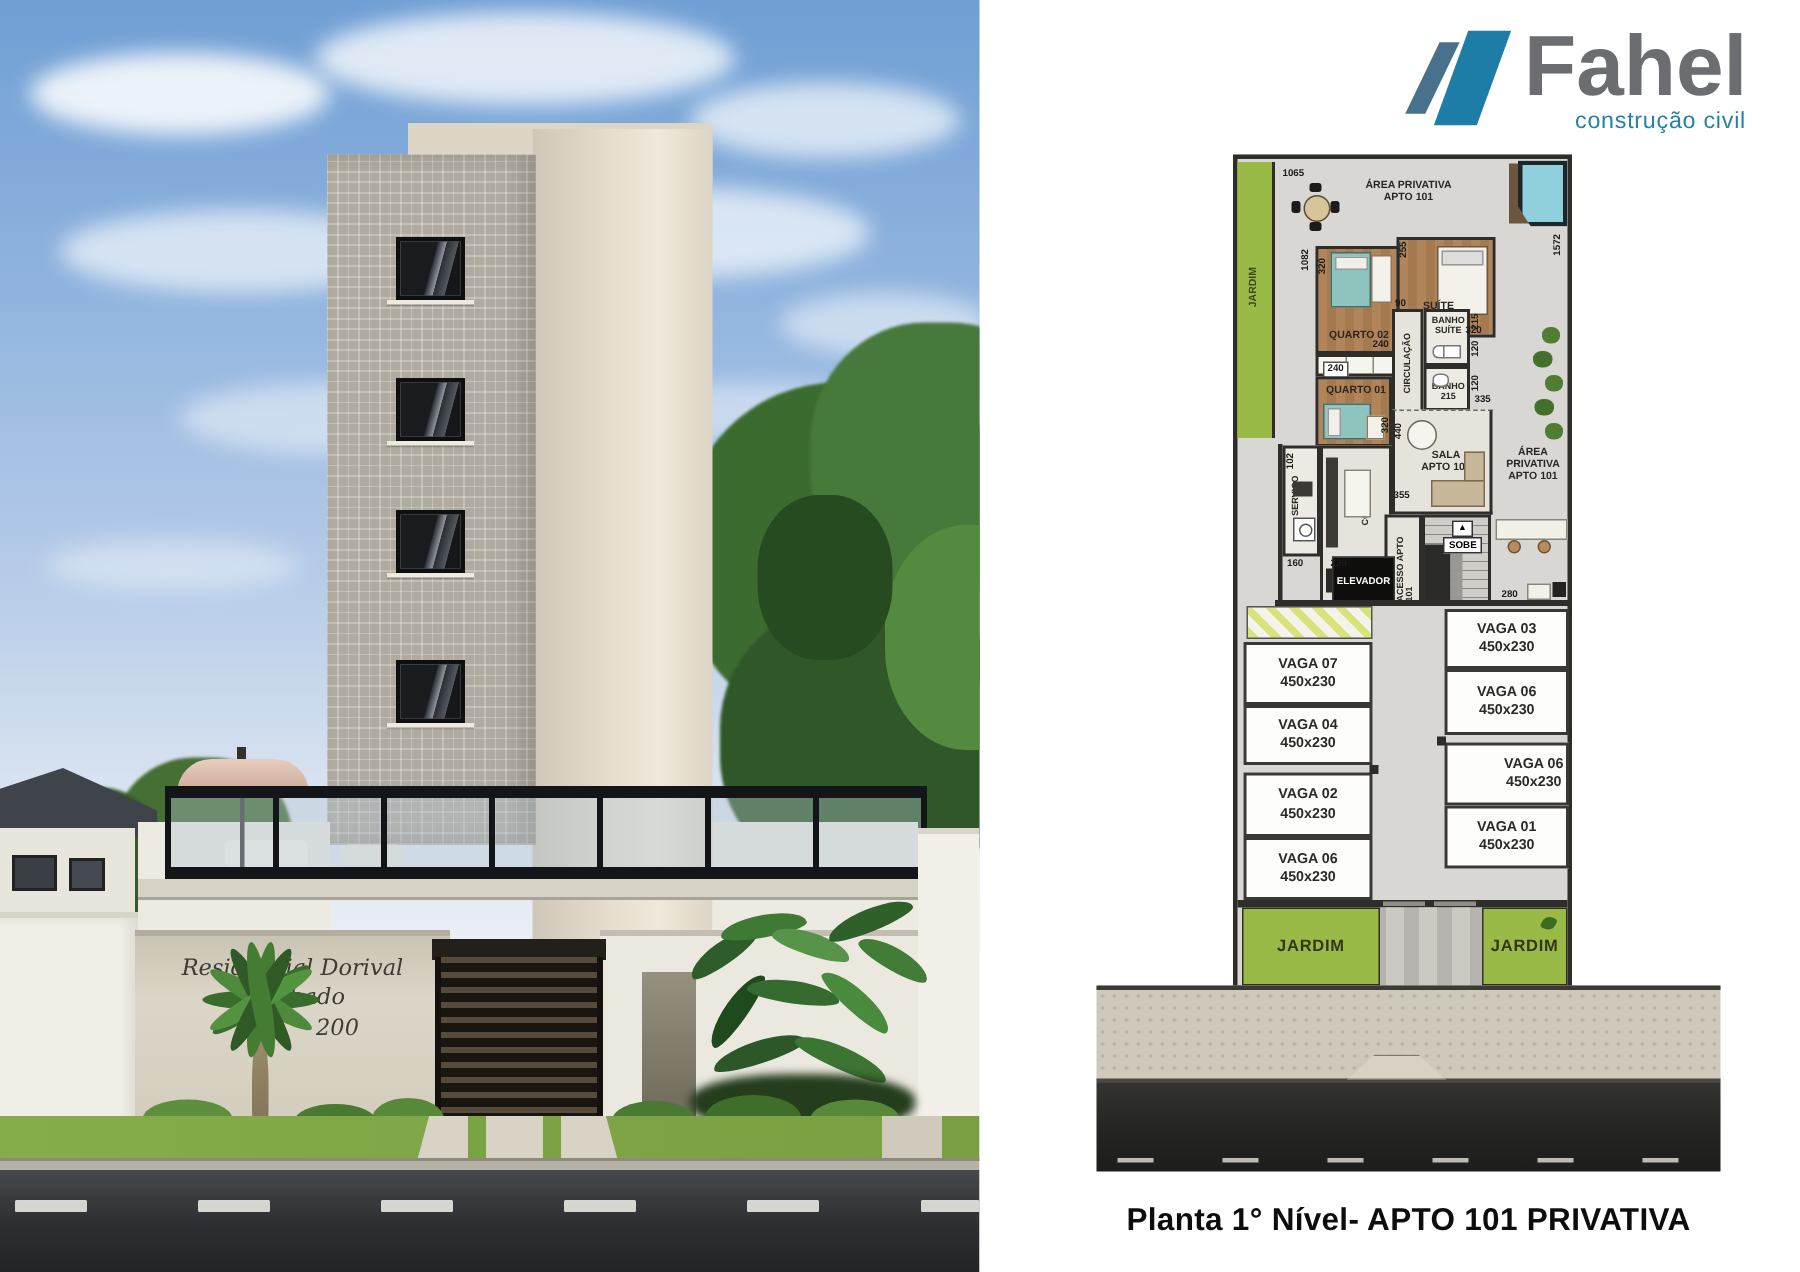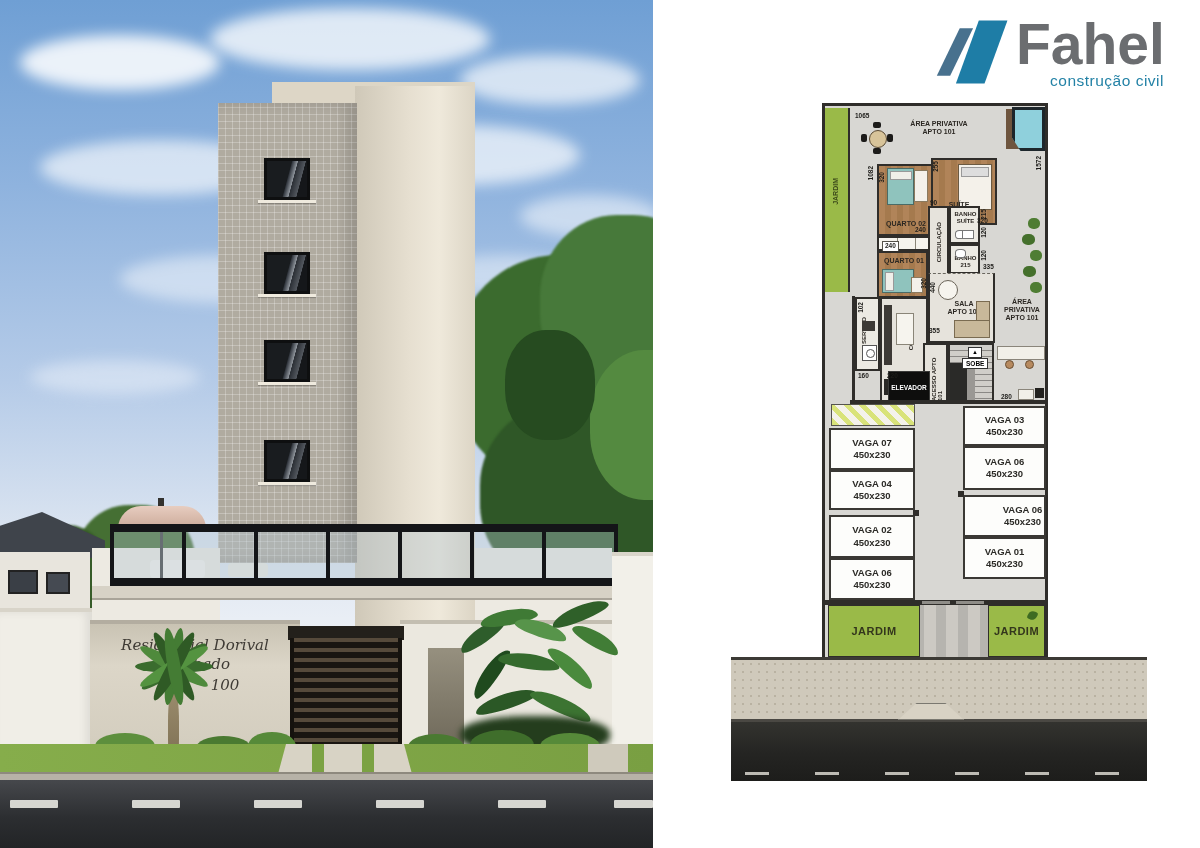--- a/index.html
+++ b/index.html
@@ -117,21 +117,21 @@
       <div class="mull" style="left:504px;top:8px;"></div>
       <div class="a" style="left:0;top:54px;width:508px;height:8px;background:#141518;"></div>
     </div>
     <div class="a" style="left:92px;top:586px;width:520px;height:12px;background:#d7d2c6;border-bottom:2px solid #a9a499;"></div>
 
     <div class="a" style="left:0;top:608px;width:92px;height:6px;background:#d8d4c9;"></div>
     <div class="a" style="left:0;top:612px;width:92px;height:150px;background:#f0eee7;box-shadow:inset -6px 0 8px rgba(0,0,0,.08);"></div>
 
     <div class="a" style="left:90px;top:620px;width:210px;height:142px;background:linear-gradient(180deg,#c9c3b3,#dcd6c8 30%,#d2ccbd);border-top:4px solid #b3ada0;box-sizing:border-box;">
       <div class="signline" style="margin:12px 8px 0;font-size:15px;">Residencial Dorival Machado</div>
-      <div class="signline" style="margin:2px 8px 0;font-size:15px;transform:translateX(30px);">100</div>
+      <div class="signline" style="margin:2px 8px 0;font-size:15px;transform:translateX(30px);">200</div>
     </div>
 
     <div class="a" style="left:400px;top:620px;width:212px;height:142px;background:#ebe8df;border-top:4px solid #c3beb1;box-sizing:border-box;"></div>
     <div class="a" style="left:428px;top:648px;width:36px;height:100px;background:linear-gradient(180deg,#96907f,#6f695a);"></div>
     <div class="a" style="left:420px;top:745px;width:56px;height:16px;background:repeating-linear-gradient(180deg,#d5d0c2 0 4px,#b5b0a3 4px 6px);"></div>
 
     <div class="a" style="left:612px;top:552px;width:41px;height:6px;background:#d9d5ca;"></div>
     <div class="a" style="left:612px;top:556px;width:41px;height:206px;background:#f2f0e9;"></div>
 
     <div class="a" style="left:288px;top:626px;width:116px;height:14px;background:#23201b;"></div>
@@ -373,14 +373,15 @@
   <div class="a" style="left:898px;top:703px;width:66px;height:17px;background:#d8d2c4;border:1px solid #7a7870;box-sizing:border-box;clip-path:polygon(28% 0,72% 0,100% 100%,0 100%);"></div>
   <div class="street">
     <div class="sdash" style="left:14px;"></div>
     <div class="sdash" style="left:84px;"></div>
     <div class="sdash" style="left:154px;"></div>
     <div class="sdash" style="left:224px;"></div>
     <div class="sdash" style="left:294px;"></div>
     <div class="sdash" style="left:364px;"></div>
   </div>
 
+  <div class="a plan-title" style="left:731px;top:802px;width:416px;">Planta 1° Nível- APTO 101 PRIVATIVA</div>
 
 </div>
 
 </body></html>

